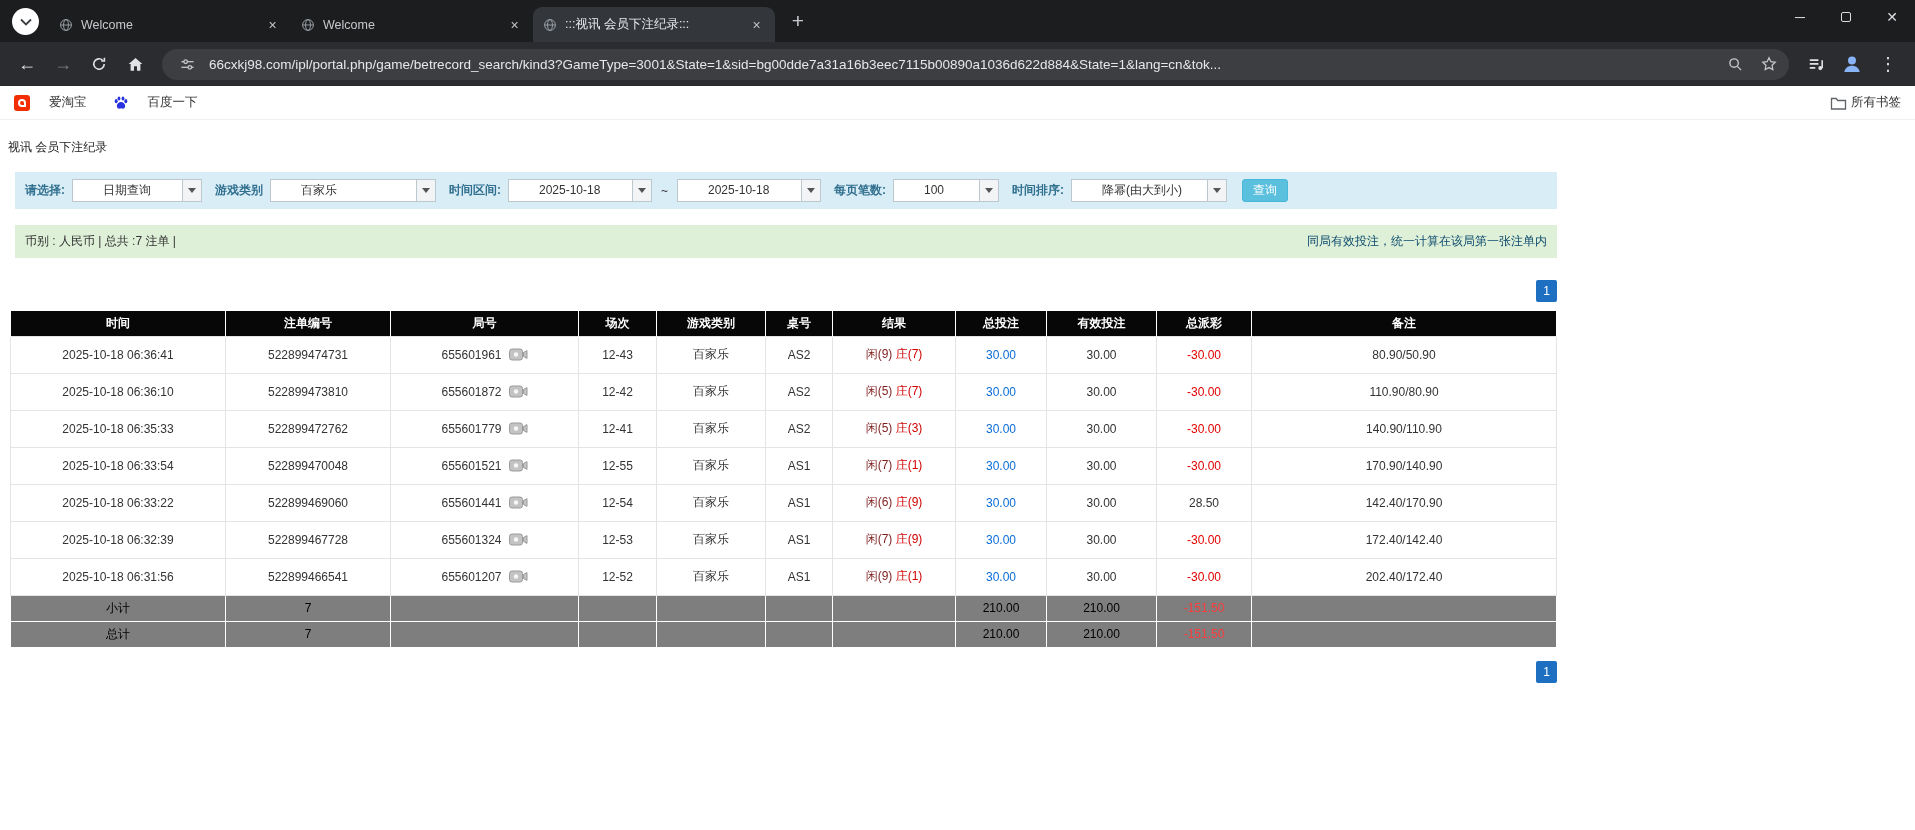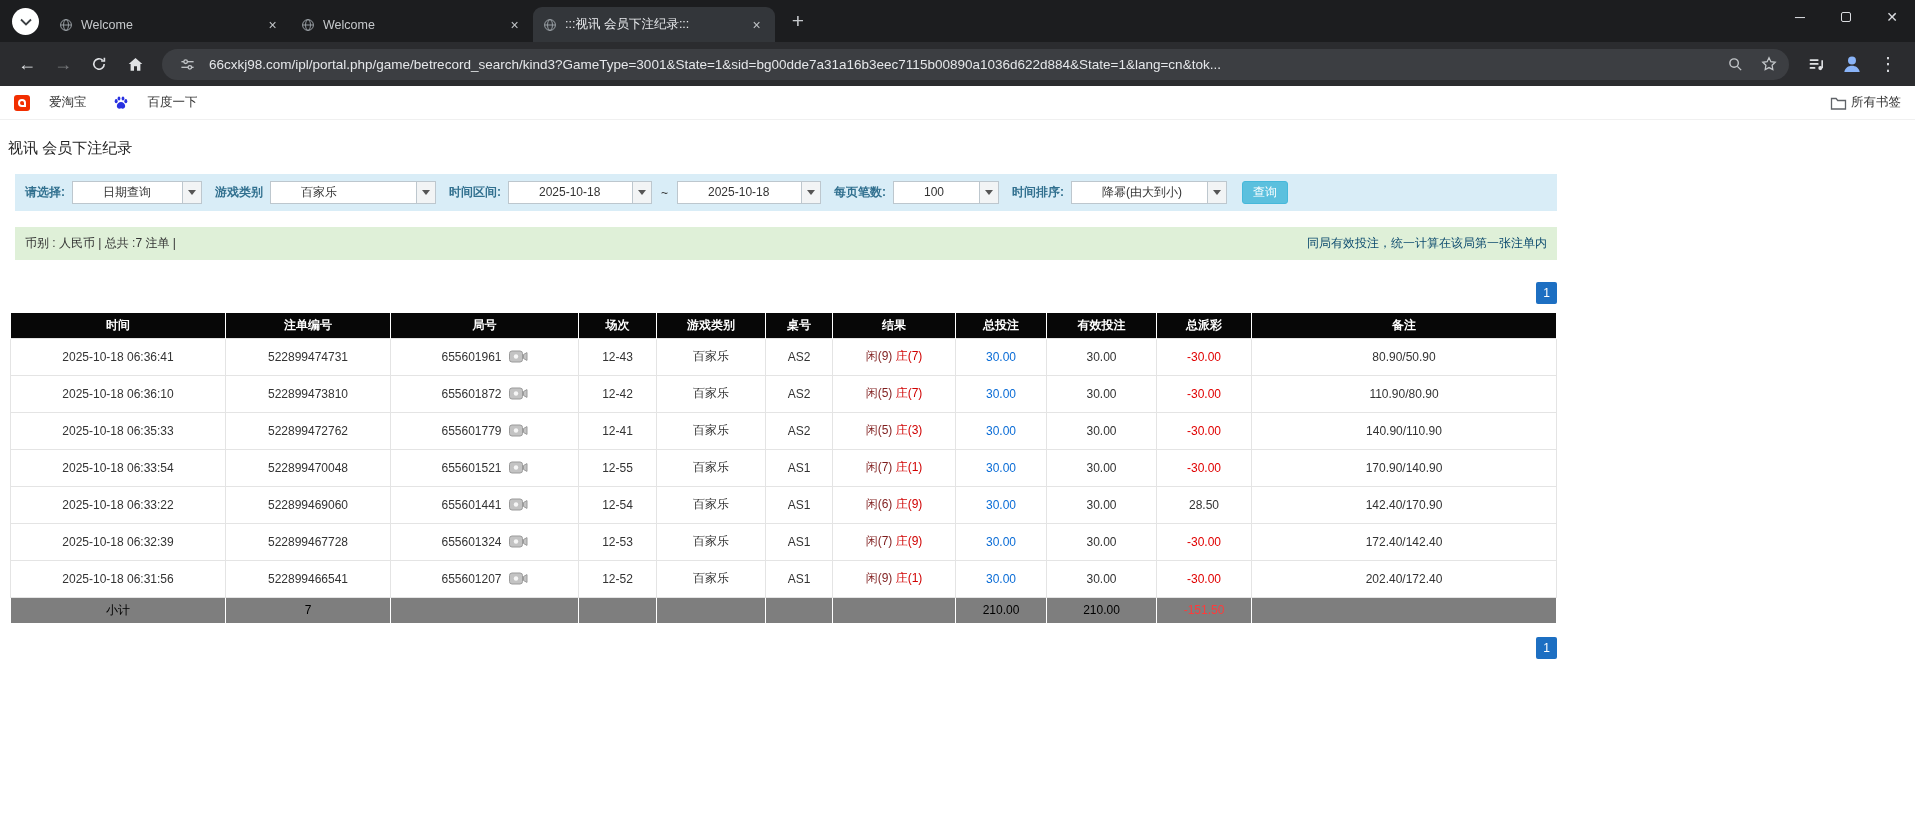--- a/index.html
+++ b/index.html
@@ -36,21 +36,21 @@
   .bookmarks-bar { height: 34px; background: #fff; display: flex; align-items: center; padding: 0 14px;
     gap: 26px; font-size: 12.5px; color: #333; border-bottom: 1px solid #f0f0f0; }
   .bookmark { display: flex; align-items: center; gap: 19px; cursor: pointer; }
   .bm-ico-taobao { width: 16px; height: 16px; border-radius: 3px; background: #f22e00; display: flex;
     align-items: center; justify-content: center; }
   .bm-ico-taobao i { width: 8px; height: 8px; border: 2px solid #fff; border-radius: 50% 50% 0 50%; display: block; }
   .bm-spacer { flex: 1; }
   .all-bookmarks { display: flex; align-items: center; gap: 4px; cursor: pointer; }
 
   
-  .page-title { font-size: 15px; color: #222; font-weight: 400; margin: 19px 0 16px 8px; }
+  .page-title { font-size: 12px; color: #222; font-weight: 400; margin: 19px 0 16px 8px; }
 
   .filter-bar { width: 1542px; margin-left: 15px; background: #d9edf7; display: flex; align-items: center;
     gap: 7px; padding: 7px 10px; font-size: 12px; color: #31708f; }
   .filter-label { font-weight: bold; white-space: nowrap; }
   .combo { display: inline-flex; height: 23px; background: #fff; border: 1px solid #bdc7ce; cursor: pointer; padding-left: 23px; }
   .combo-val { padding: 0 7px; line-height: 21px; color: #333; font-size: 12px; white-space: nowrap; }
   .combo-arrow { width: 19px; border-left: 1px solid #bdc7ce; background: #f2f4f5; display: flex;
     align-items: center; justify-content: center; }
   .range-sep { color: #333; padding: 0 2px; }
   .btn-query { height: 23px; padding: 0 10px; background: #5bc0de; border: 1px solid #46b8da;
@@ -525,18 +525,31 @@
       <td></td>
         <td></td>
         <td></td>
         <td></td>
         <td></td>
       <td>210.00</td>
       <td>210.00</td>
       <td class="neg">-151.50</td>
       <td></td>
     </tr>
+    <tr>
+      <td>总计</td>
+      <td>7</td>
+      <td></td>
+        <td></td>
+        <td></td>
+        <td></td>
+        <td></td>
+      <td>210.00</td>
+      <td>210.00</td>
+      <td class="neg">-151.50</td>
+      <td></td>
+    </tr>
   </tfoot>
 </table>
 
 <div class="pagination bottom">
   <span class="page-num">1</span>
 </div>
 
 </body></html>

